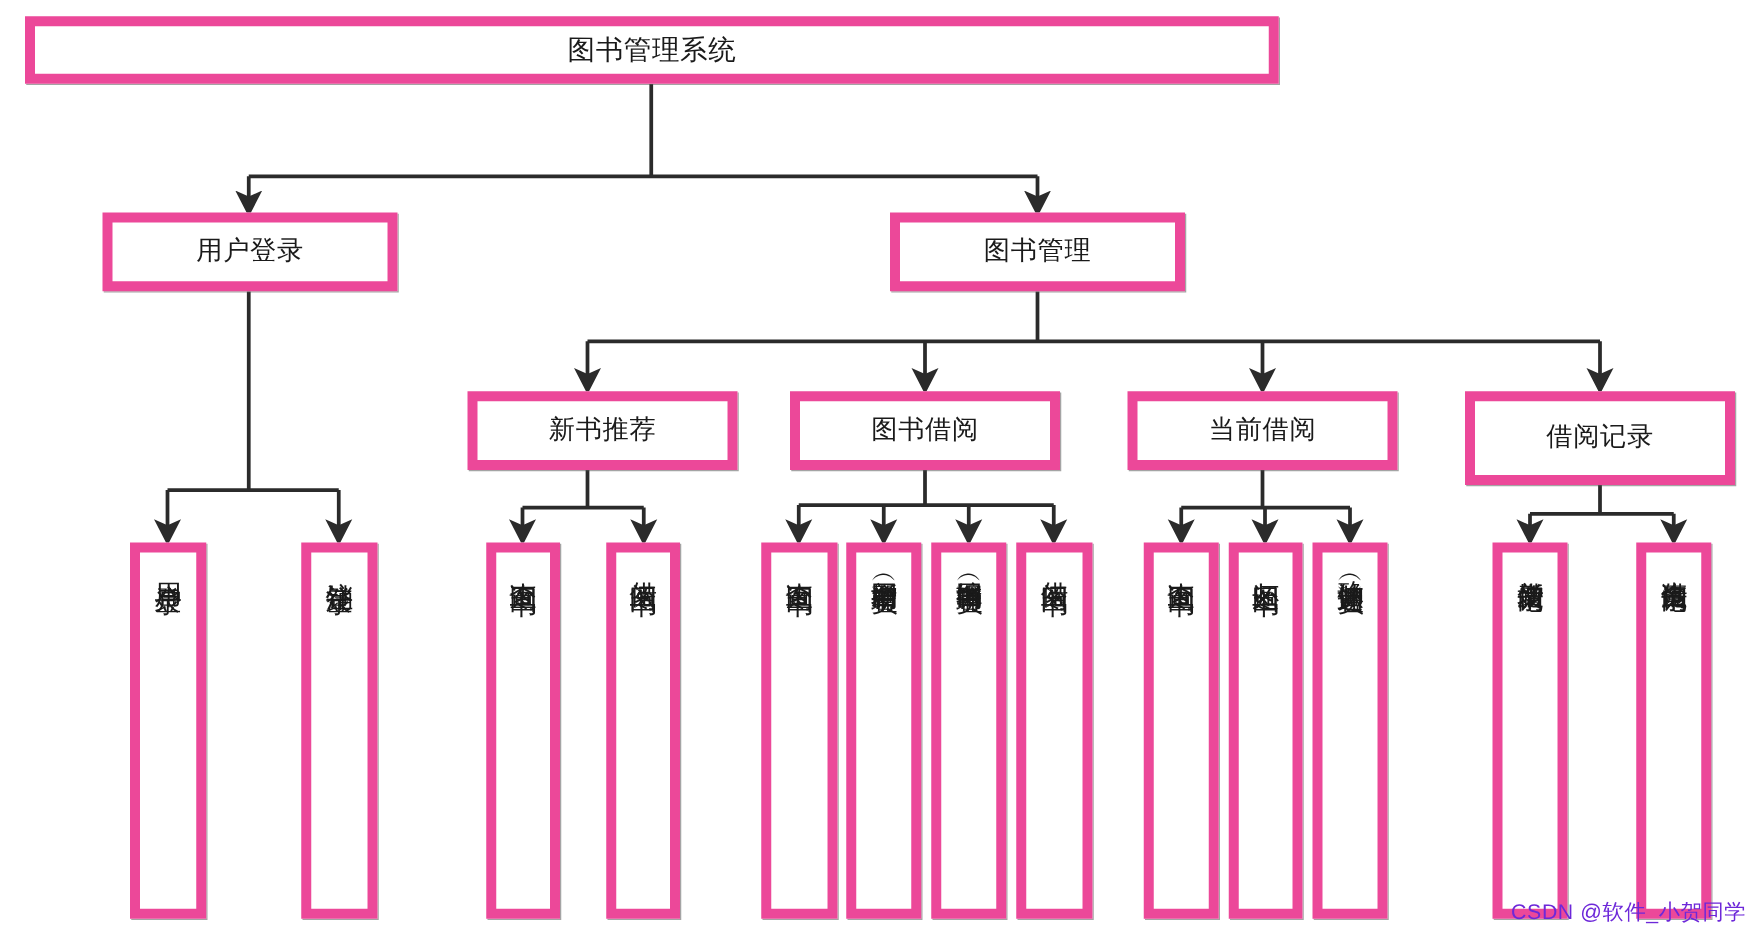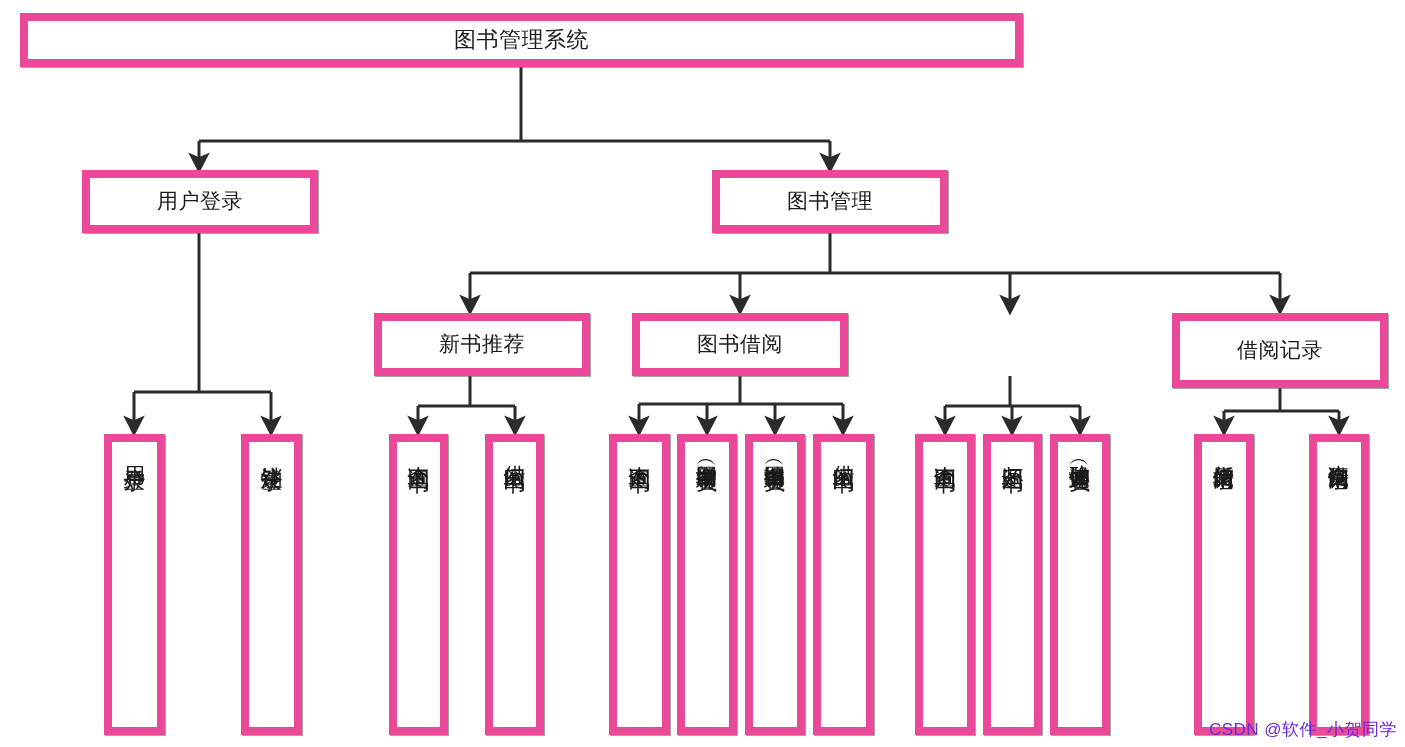--- a/index.html
+++ b/index.html
@@ -153,20 +153,23 @@
   </div>
 
   <div class="node horiz" style="left:362px; top:313px; width:216px; height:63px;margin-left:12px;">
     <span class="label">新书推荐</span>
   </div>
 
   <div class="node horiz" style="left:632px; top:313px; width:216px; height:63px;">
     <span class="label">图书借阅</span>
   </div>
 
+  <div class="node horiz" style="left:902px; top:313px; width:216px; height:63px;">
+    <span class="label">当前借阅</span>
+  </div>
 
   <div class="node horiz" style="left:1172px; top:313px; width:216px; height:75px;">
     <span class="label">借阅记录</span>
   </div>
 
   <div class="node vert" style="left:104px; top:434px; width:61px; height:301px;">
     <span class="label">用户登录</span>
   </div>
 
   <div class="node vert" style="left:241px; top:434px; width:61px; height:301px;">

